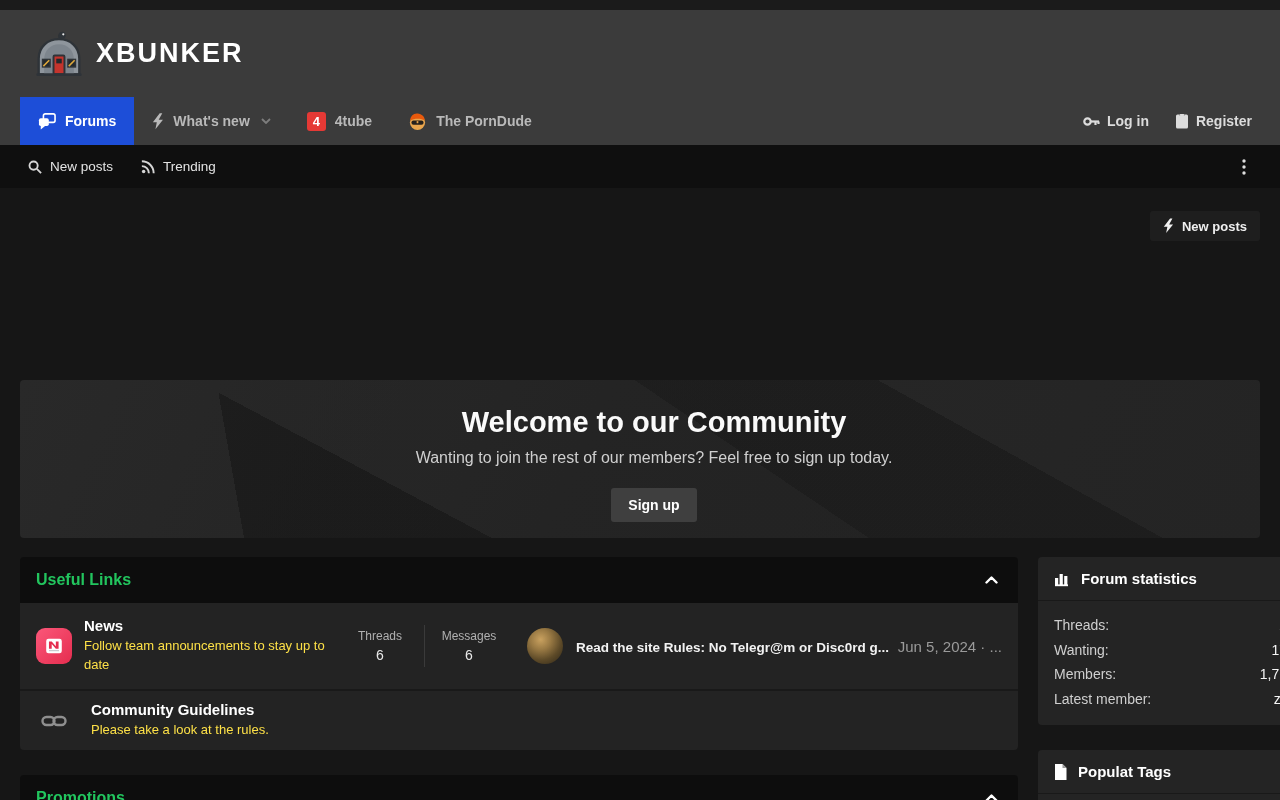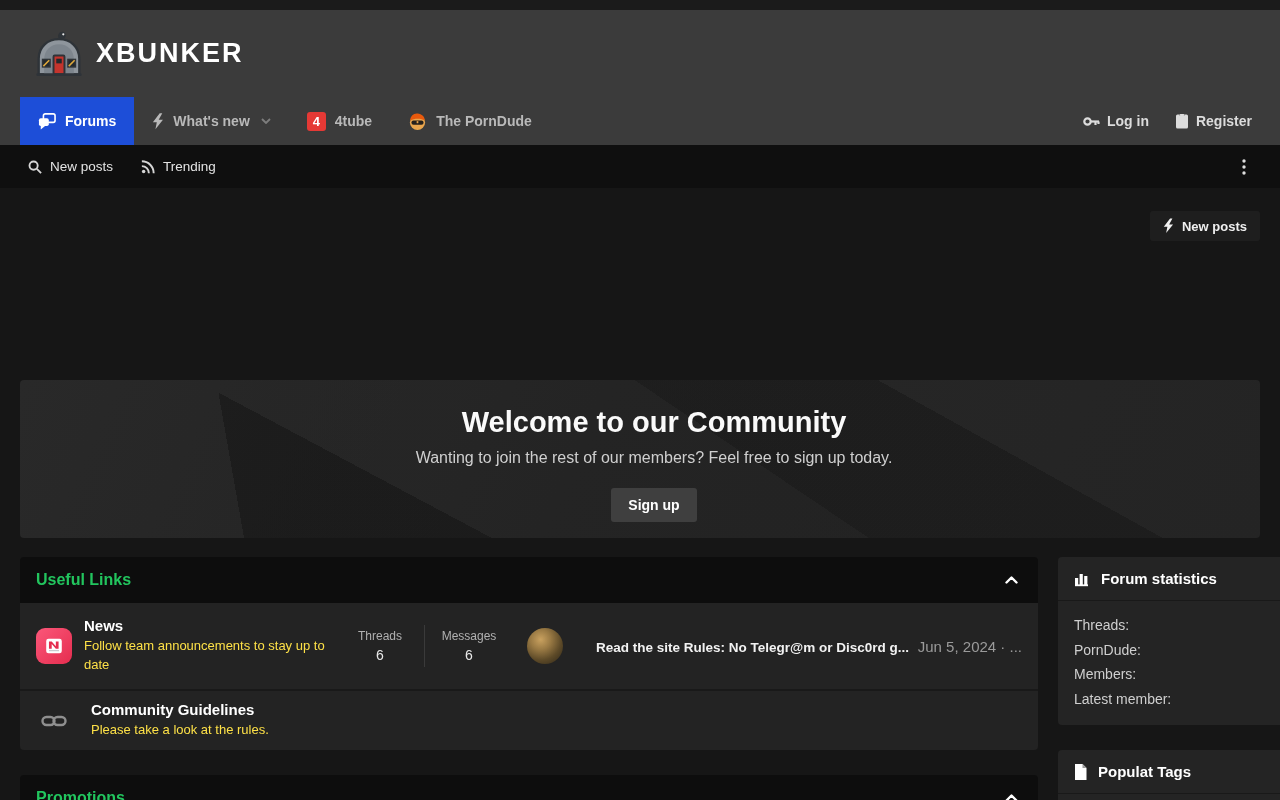--- a/index.html
+++ b/index.html
@@ -63,21 +63,21 @@
   .node-title { font-size:15px; font-weight:700; color:#fff; }
   .node-desc { margin-top:3px; font-size:13px; line-height:1.45; color:#fde047; }
   .stat-col { width:76px; flex:none; text-align:center; }
   .stat-label { font-size:12px; color:#b0b0b0; }
   .stat-value { margin-top:4px; font-size:14px; color:#e8e8e8; }
   .stat-div { width:1px; height:42px; background:#3a3a3a; margin:0 6px; flex:none; }
   .latest { margin-left:20px; display:flex; align-items:center; min-width:0; flex:1; }
   .avatar { width:36px; height:36px; border-radius:50%; flex:none;
             background:radial-gradient(circle at 38% 32%, #c9a15f 0%, #9a7a44 30%, #5d4a28 62%, #27211300 100%), #2b2417; }
   .latest-text { margin-left:13px; min-width:0; white-space:nowrap; overflow:hidden; font-size:13.5px; }
-  .latest-title { font-weight:700; color:#f2f2f2;margin-left:20px; }
+  .latest-title { font-weight:700; color:#f2f2f2; }
   .latest-meta { color:#9a9a9a; margin-left:5px; font-size:15px; }
   .row-divider { height:2px; background:#191919; }
   .cg-row { height:59px; display:flex; align-items:center; padding:0 16px; }
   .cg-icon { width:36px; flex:none; display:flex; justify-content:center; color:#8f8f8f; }
   .cg-main { margin-left:19px; }
   .promotions-block { margin-top:25px; }
   
   .sidebar { flex:0 0 300px; }
   .side-block { background:#242424; border-radius:4px; }
   .side-header { display:flex; align-items:center; gap:11px; padding:13px 16px;
@@ -318,21 +318,21 @@
             </svg>
           </span>
           <span class="side-title">Forum statistics</span>
         </div>
         <div class="side-body">
           <div class="stat-row">
             <span class="lbl">Threads:</span>
             <span class="val">23,772</span>
           </div>
           <div class="stat-row">
-            <span class="lbl">PornDude:</span>
+            <span class="lbl">Wanting:</span>
             <span class="val">177,494</span>
           </div>
           <div class="stat-row">
             <span class="lbl">Members:</span>
             <span class="val">1,765,086</span>
           </div>
           <div class="stat-row">
             <span class="lbl">Latest member:</span>
             <span class="val">zainx17</span>
           </div>

